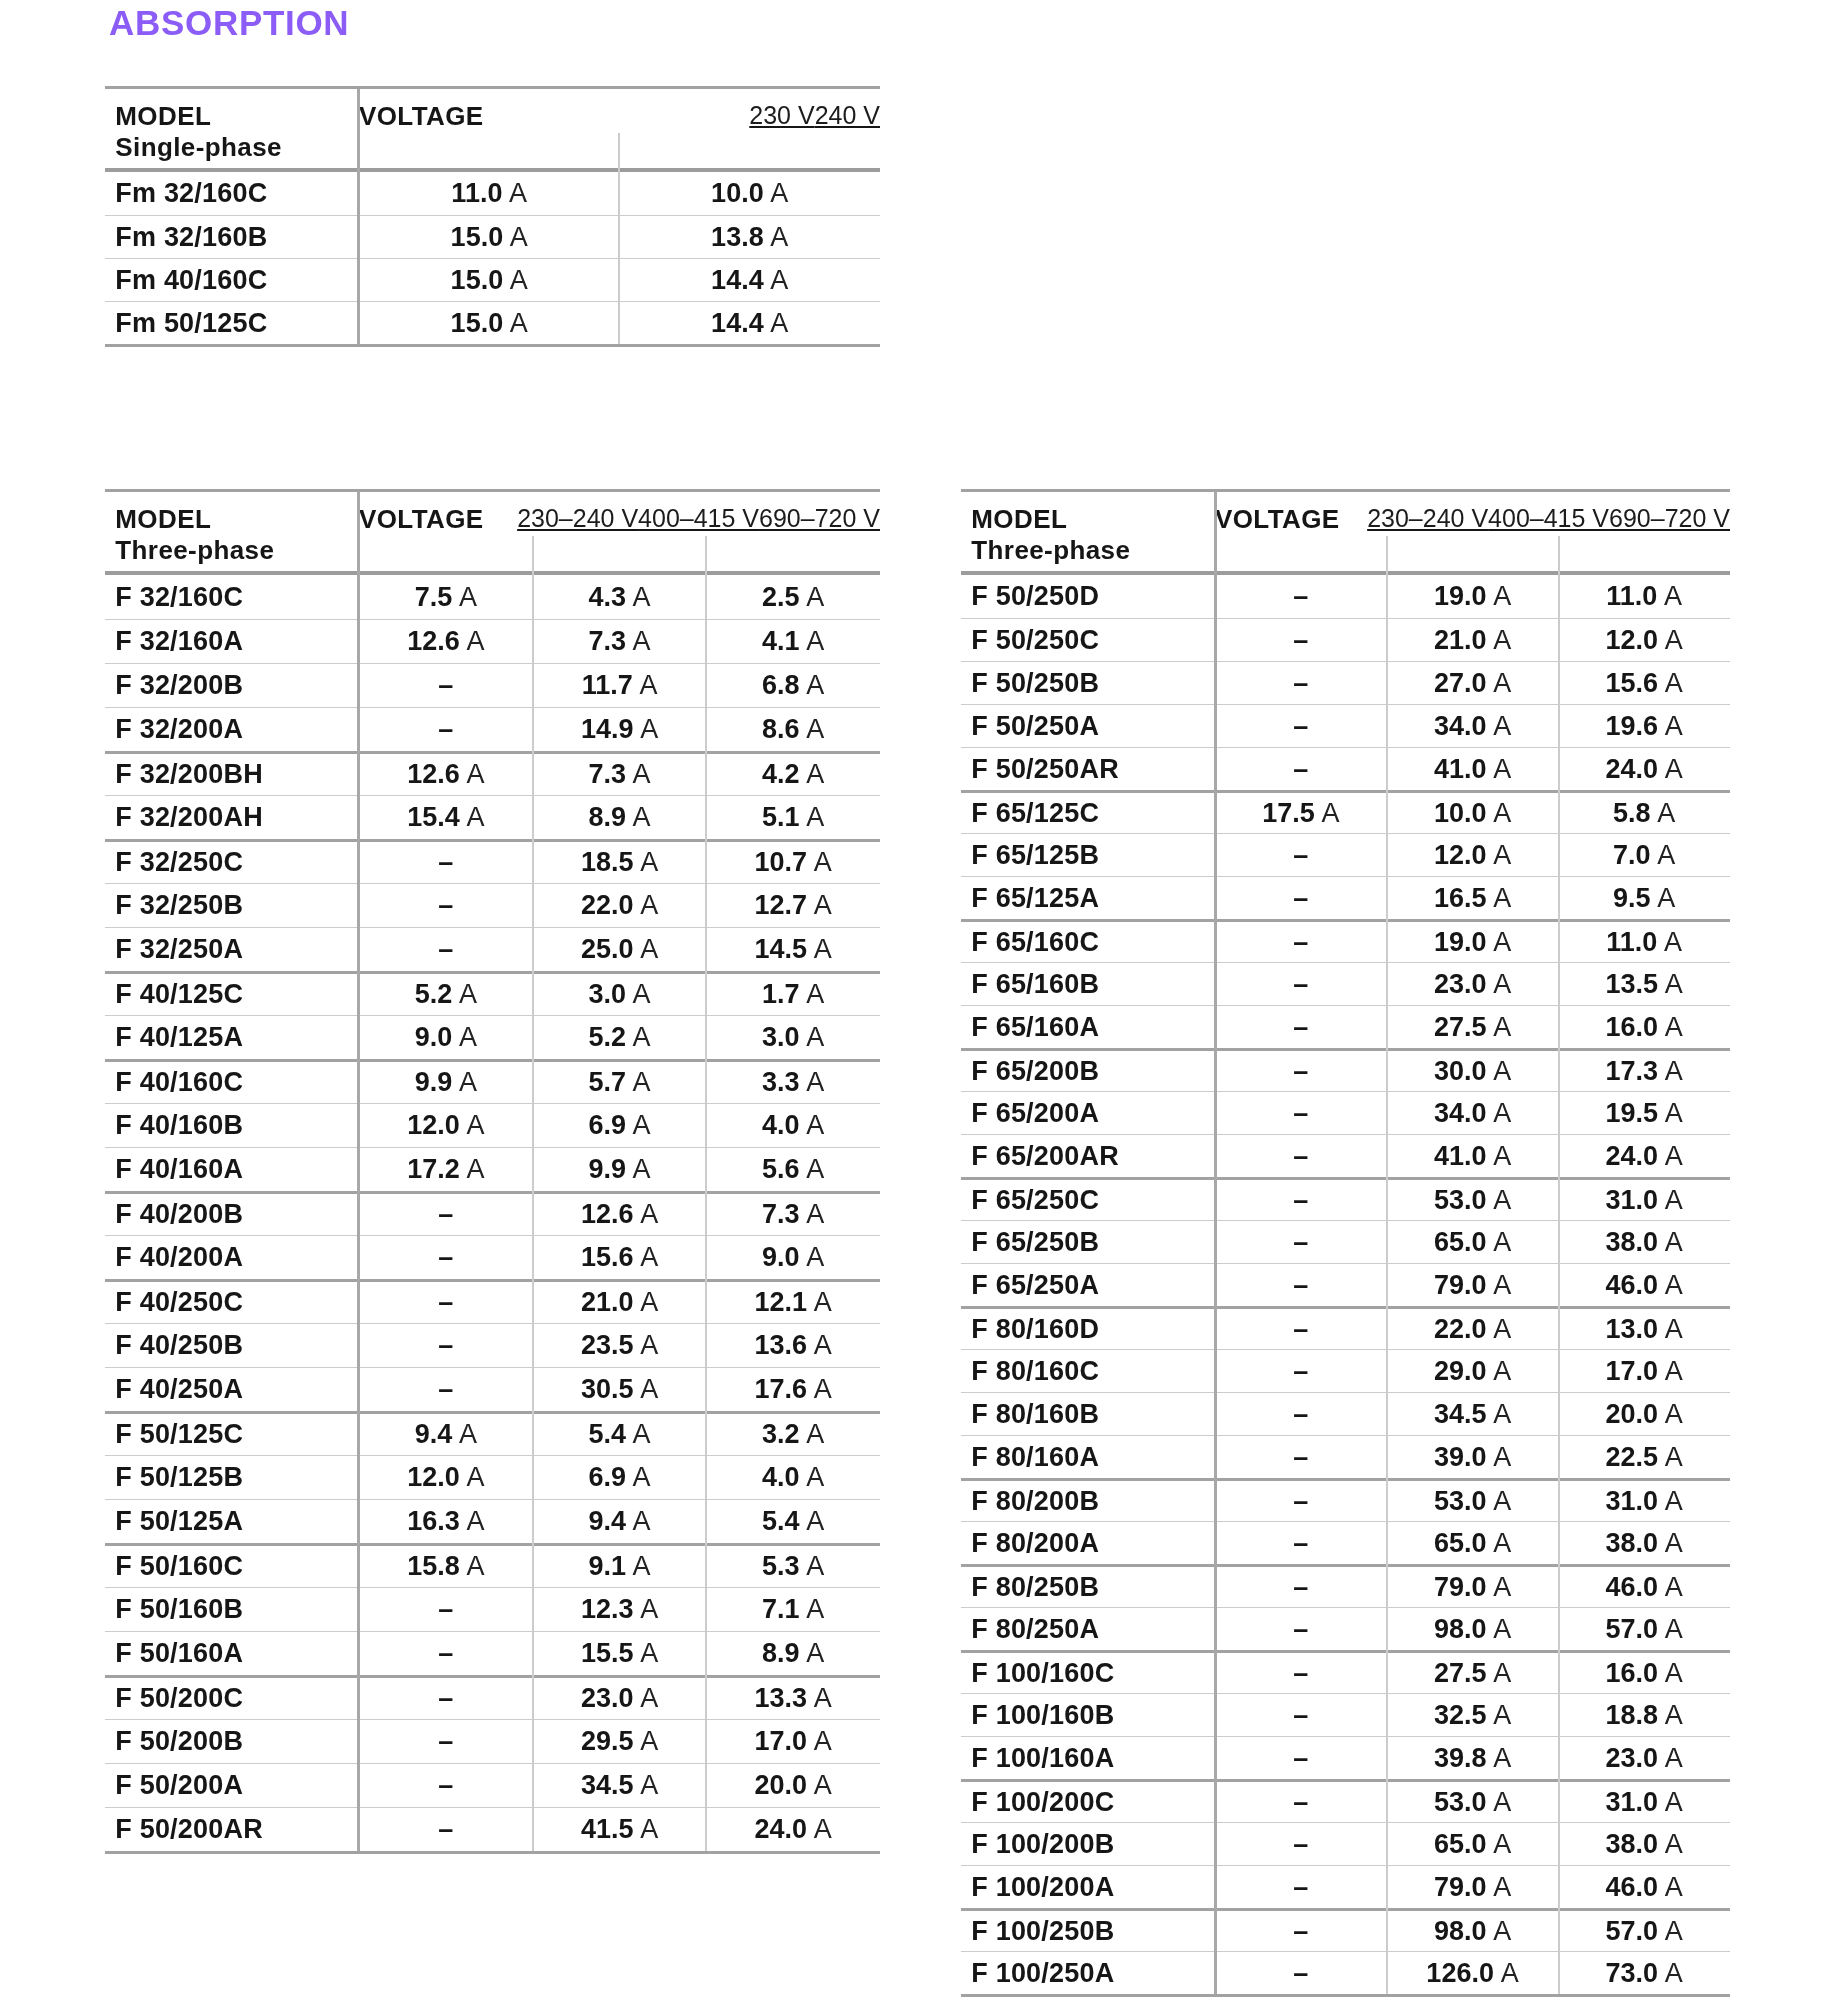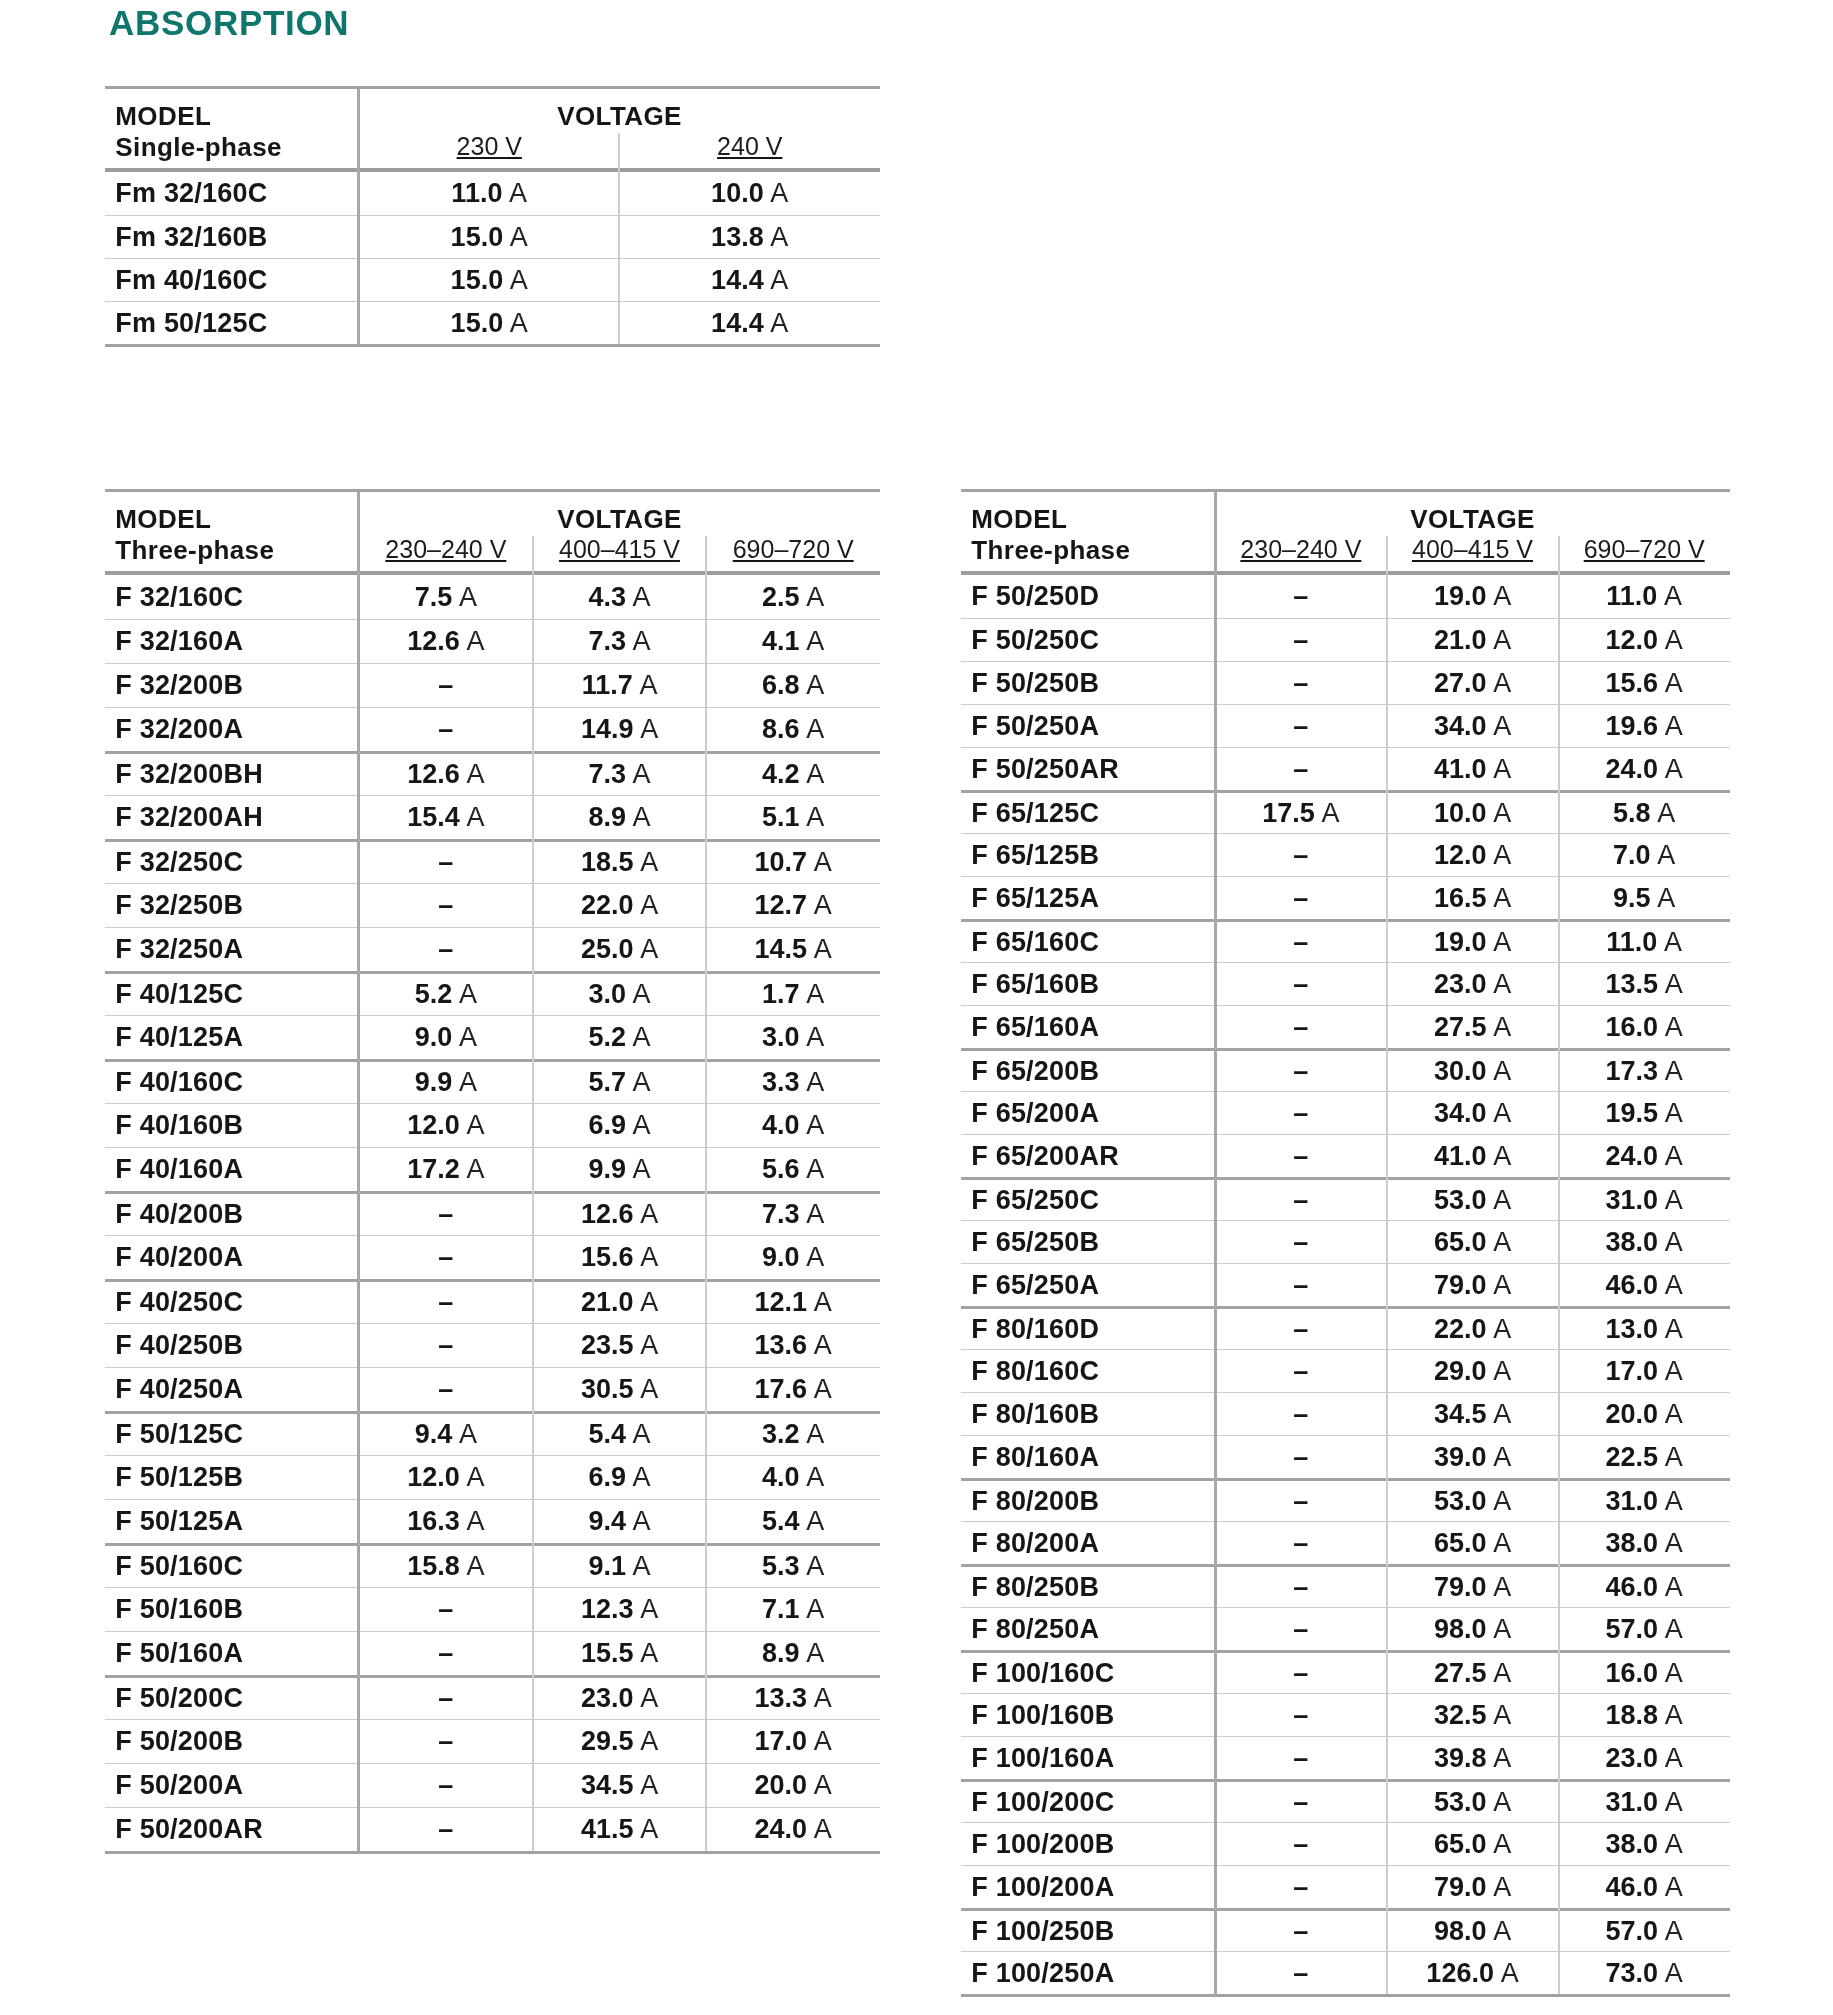--- a/index.html
+++ b/index.html
@@ -2,21 +2,21 @@
 <html style="font-size:12px"><head>
 <meta charset="utf-8">
 <style>
   html,body{margin:0;padding:0;}
   body{
     width:1834px;height:2015px;position:relative;background:#ffffff;
     font-family:"Liberation Sans", sans-serif;color:#161616;overflow:hidden;
   }
   .page-title{
     position:absolute;left:109px;top:3px;
-    font-size:35px;font-weight:700;letter-spacing:0.7px;color:#0f766e;
+    font-size:35px;font-weight:700;letter-spacing:0.7px;color:#8b5cf6;
   }
   
   .ptable{
     position:absolute;
     border-top:3.7px solid #a2a2a2;
     border-bottom:3.7px solid #a2a2a2;
     background:#ffffff;
   }
   #table-single{left:105px;top:86px;width:775px;--modelw:254px;--rowh:43px;}
   #table-left  {left:105px;top:489px;width:775px;--modelw:254px;--rowh:44px;}
@@ -25,21 +25,21 @@
   .phead{
     display:flex;height:79px;border-bottom:4.4px solid #9c9c9c;position:relative;
   }
   .ph-model{
     width:var(--modelw);box-sizing:border-box;padding:12px 0 7.4px 10.3px;
     display:flex;flex-direction:column;justify-content:space-between;
   }
   .ph-label{font-size:26px;font-weight:700;letter-spacing:0.4px;}
   .ph-phase{font-size:26px;font-weight:700;letter-spacing:0.4px;}
   .ph-volt{
-    flex:1;display:flex;flex-direction:column;justify-content:space-between;
+    flex:1;display:flex;flex-direction:row;justify-content:space-between;
     padding:12px 0 7.4px 0;
   }
   .ph-vlabel{font-size:26px;font-weight:700;letter-spacing:0.4px;text-align:center;}
   .ph-subcols{display:flex;text-decoration:underline;}
   .ph-subcol{flex:1;text-align:center;font-size:25px;font-weight:400;color:#1c1c1c;}
 
   .prow{
     display:flex;align-items:center;height:var(--rowh);box-sizing:border-box;
     border-top:1.5px solid #cccccc;
   }

